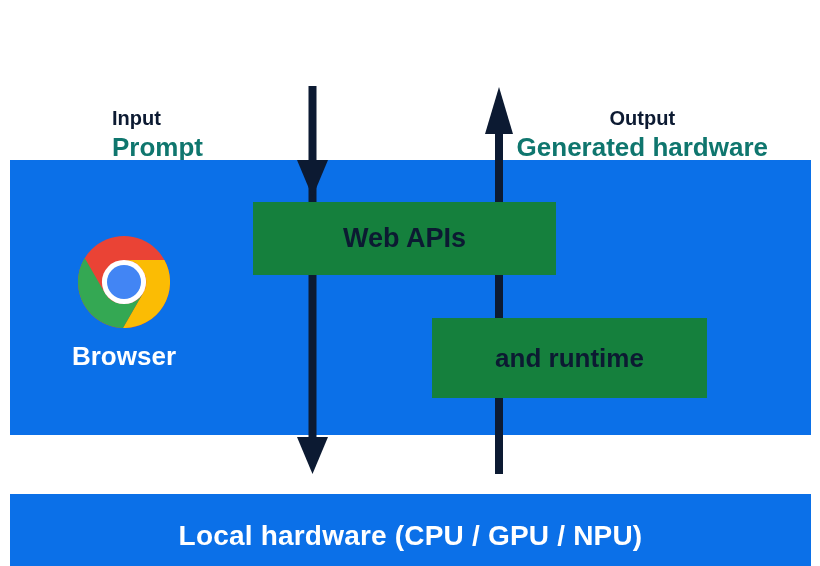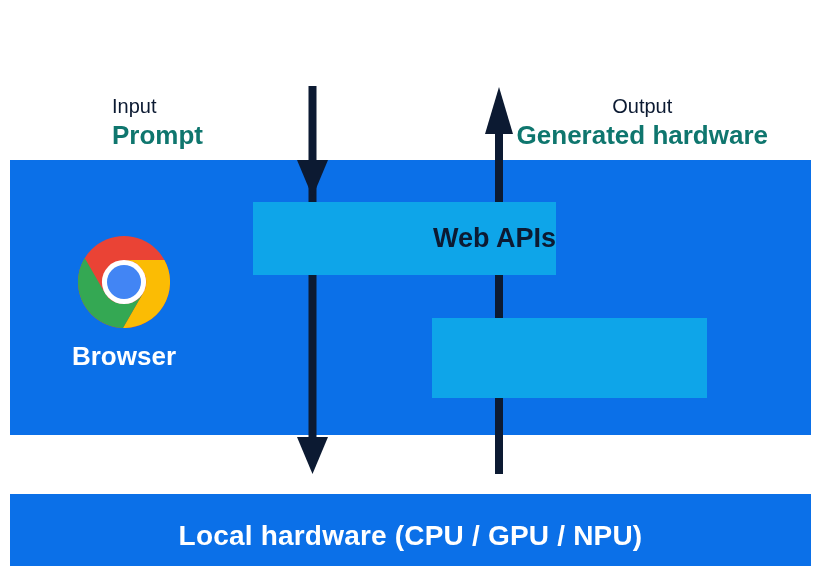--- a/index.html
+++ b/index.html
@@ -30,21 +30,21 @@
   .browser-panel {
     position: absolute;
     left: 10px; top: 160px;
     width: 801px; height: 275px;
     background: #0B70E8;
     z-index: 1;
   }
   .io-group { position: absolute; top: 94px; z-index: 1; }
   .io-group.input  { left: 112px; text-align: left; }
   .io-group.output { right: 52px; text-align: center; }
-  .io-title { font-size: 20px; font-weight: 400; line-height: 25px; color: #0C1A32; }
+  .io-title { font-size: 20px; font-weight: 700; line-height: 25px; color: #0C1A32; margin-top: 12px; }
   .io-value { font-size: 26px; font-weight: 700; line-height: 31px; margin-top: 1px; color: #0f766e; }
   .arrows-layer {
     position: absolute;
     left: 0; top: 0;
     width: 820px; height: 566px;
     z-index: 2;
   }
   .chrome-logo {
     position: absolute;
     left: 78px; top: 236px;
@@ -56,26 +56,26 @@
     left: 44px; top: 341px;
     width: 160px;
     text-align: center;
     color: #ffffff;
     font-weight: 700;
     font-size: 26px;
     z-index: 2;
   }
   .api-box {
     position: absolute;
-    background: #0ea5e9;
+    background: #15803d;
     color: #0C1A32;
     font-weight: 700;
     display: flex;
     flex-direction: column;
-    align-items: flex-end;
+    align-items: center;
     justify-content: center;
     text-align: center;
     z-index: 3;
   }
   .web-apis-box {
     left: 253px; top: 202px;
     width: 303px; height: 73px;
     font-size: 27px;
   }
   .builtin-box {
@@ -120,19 +120,20 @@
     <path d="M48.9 100 A50 50 0 0 1 7.3 24 L29.2 62 A24 24 0 0 0 70.8 62 Z" fill="#34A853"></path>
     <circle cx="50" cy="50" r="24" fill="#ffffff"></circle>
     <circle cx="50" cy="50" r="18.5" fill="#4285F4"></circle>
   </svg>
   <div class="browser-label">Browser</div>
 
   <div class="api-box web-apis-box">
     <span>Web APIs</span>
   </div>
   <div class="api-box builtin-box">
+    <span>and runtime</span>
   </div>
 
   <div class="blue-bar bottom-bar">
     <span>Local hardware (CPU / GPU / NPU)</span>
   </div>
 
 </div>
 
 </body></html>

